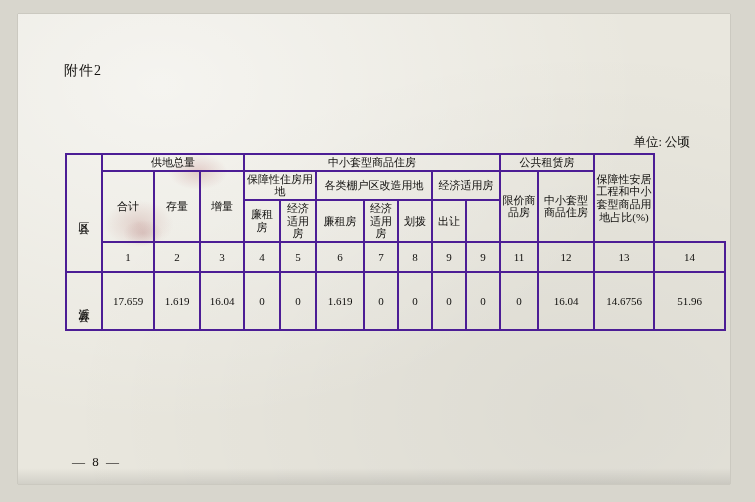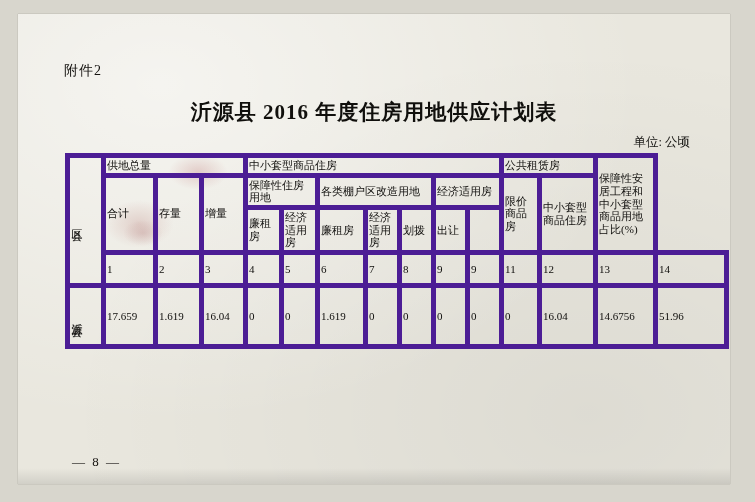--- a/index.html
+++ b/index.html
@@ -63,21 +63,22 @@
     top: 139px;
     width: 619px;
   }
   table.plan {
     border-collapse: collapse;
     width: 619px;
     table-layout: fixed;
     color: #0f0e0c;
   }
   table.plan th, table.plan td {
-    border: 5px solid #4c1d95;
+    border: 2px solid #4c1d95;
+    text-align: center;
     vertical-align: middle;
     font-size: 11px;
     line-height: 1.15;
     padding: 1px 1px;
     font-weight: normal;
   }
   .v-label {
     writing-mode: vertical-rl;
     text-orientation: upright;
     letter-spacing: 2px;
@@ -138,21 +139,20 @@
 </head>
 <body>
 
 <div class="page">
   <div class="paper-inner"></div>
   <div class="stain stain-a"></div>
   <div class="stain stain-b"></div>
   <div class="stain stain-c"></div>
 
   <div class="attachment-label">附件2</div>
-  <div class="doc-title">沂源县 2016 年度住房用地供应计划表</div>
   <div class="unit-note">单位: 公顷</div>
 
   <div class="table-wrap">
     <table class="plan">
       <colgroup>
         <col style="width:36px">
         <col style="width:52px">
         <col style="width:46px">
         <col style="width:44px">
         <col style="width:36px">

